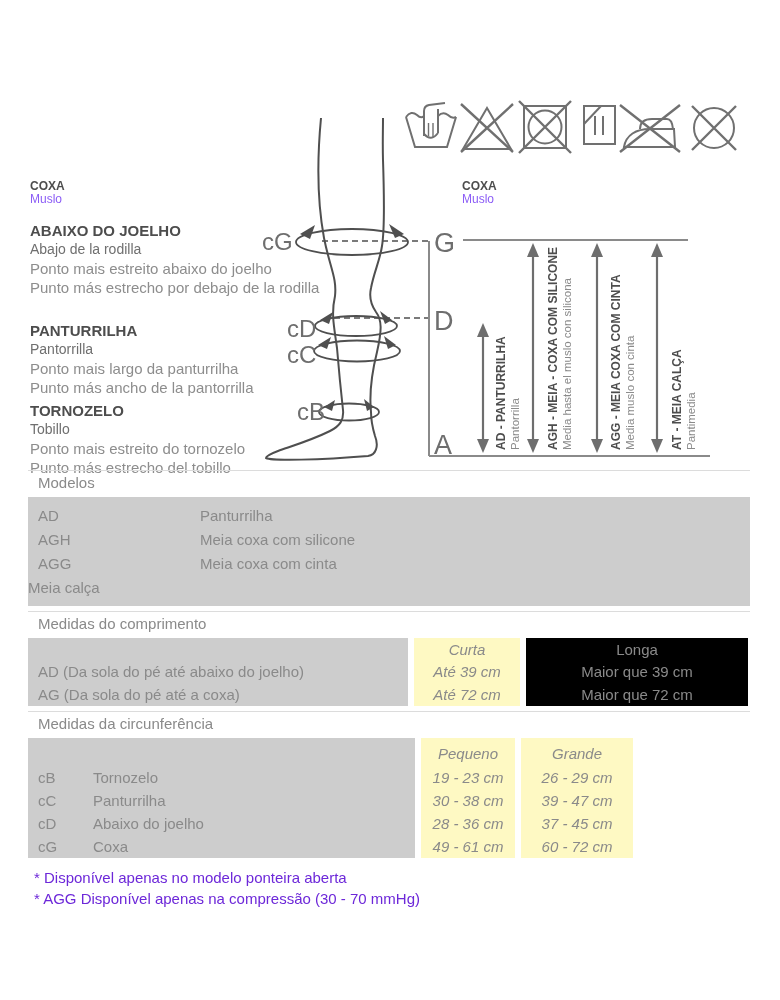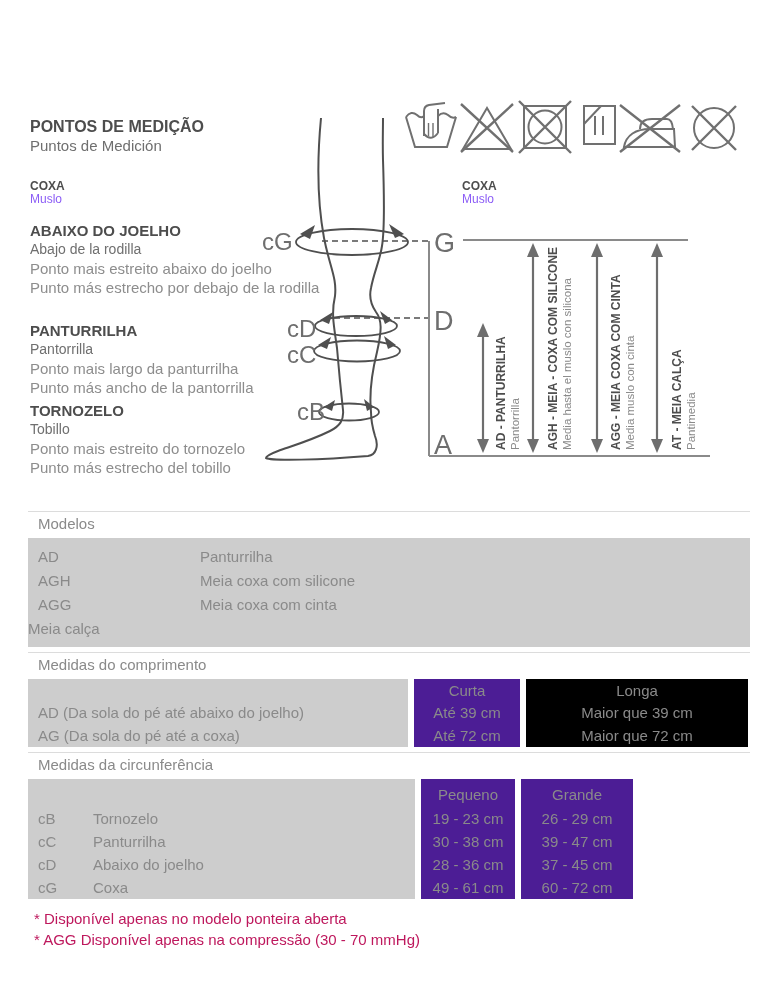--- a/index.html
+++ b/index.html
@@ -12,57 +12,53 @@
   
   .h-main  { font-size:16px; font-weight:bold; color:#4d4d4d; line-height:19px; }
   .h-sub   { font-size:15px; color:#6f6f6f; line-height:19px; }
   .pt-title{ font-size:15px; font-weight:bold; color:#4d4d4d; line-height:19px; }
   .pt-sub  { font-size:14px; color:#6f6f6f; line-height:19px; }
   .pt-desc { font-size:15px; color:#8d8d8d; line-height:19px; }
   .sm-title{ font-size:12px; font-weight:bold; color:#4d4d4d; line-height:13px; }
   .sm-sub  { font-size:12px; color:#8b5cf6; line-height:13px; }
 
   
-  #tables { position:absolute; left:28px; top:511px; width:722px; }
+  #tables { position:absolute; left:28px; top:470px; width:722px; }
   .section { border-top:1px solid #dcdcdc; }
   .section + .section { margin-top:5px; }
   .section-title { font-size:15px; color:#8a8a8a; padding:3px 0 6px 10px; }
 
   .models-block { background:#cdcdcd; padding:7px 0 6px 0; }
   .m-row { display:flex; height:24px; line-height:24px; font-size:15px; color:#8a8a8a; }
   .m-code { width:162px; padding-left:10px; }
 
   .grid-table { display:grid; column-gap:6px; }
   .len-table  { grid-template-columns:380px 106px 222px; }
   .cir-table  { grid-template-columns:387px 94px 112px 109px; }
   .col-dark   { background:#cdcdcd; }
-  .col-light  { background:#4c1d95; }
+  .col-light  { background:#fef9c3;font-style:italic; }
   .col-mid    { background:#000000; }
   .cell { height:23px; line-height:23px; font-size:15px; color:#8a8a8a; text-align:center; }
   .cell.hdr { height:22px; line-height:24px; }
   .cell.left { text-align:left; padding-left:10px; }
   .cir-hdr-pad { height:28px; line-height:32px; }
   .c-row { display:flex; }
   .c-code { width:55px; padding-left:10px; text-align:left; }
   .c-name { text-align:left; }
 
   .footnotes { margin-top:9px; padding-left:6px; }
-  .footnote { font-size:15px; color:#be185d; line-height:21px; }
+  .footnote { font-size:15px; color:#6d28d9; line-height:21px; }
 
   svg text { font-family:"Liberation Sans", sans-serif; }
 </style>
 </head>
 <body>
 
 <div id="page">
 
-  <div class="abs" style="left:30px; top:117px;">
-    <div class="h-main">PONTOS DE MEDIÇÃO</div>
-    <div class="h-sub">Puntos de Medición</div>
-  </div>
 
   <div class="abs" style="left:30px; top:180px;">
     <div class="sm-title">COXA</div>
     <div class="sm-sub">Muslo</div>
   </div>
 
   <div class="abs" style="left:30px; top:221px;">
     <div class="pt-title">ABAIXO DO JOELHO</div>
     <div class="pt-sub">Abajo de la rodilla</div>
     <div class="pt-desc">Ponto mais estreito abaixo do joelho</div>

